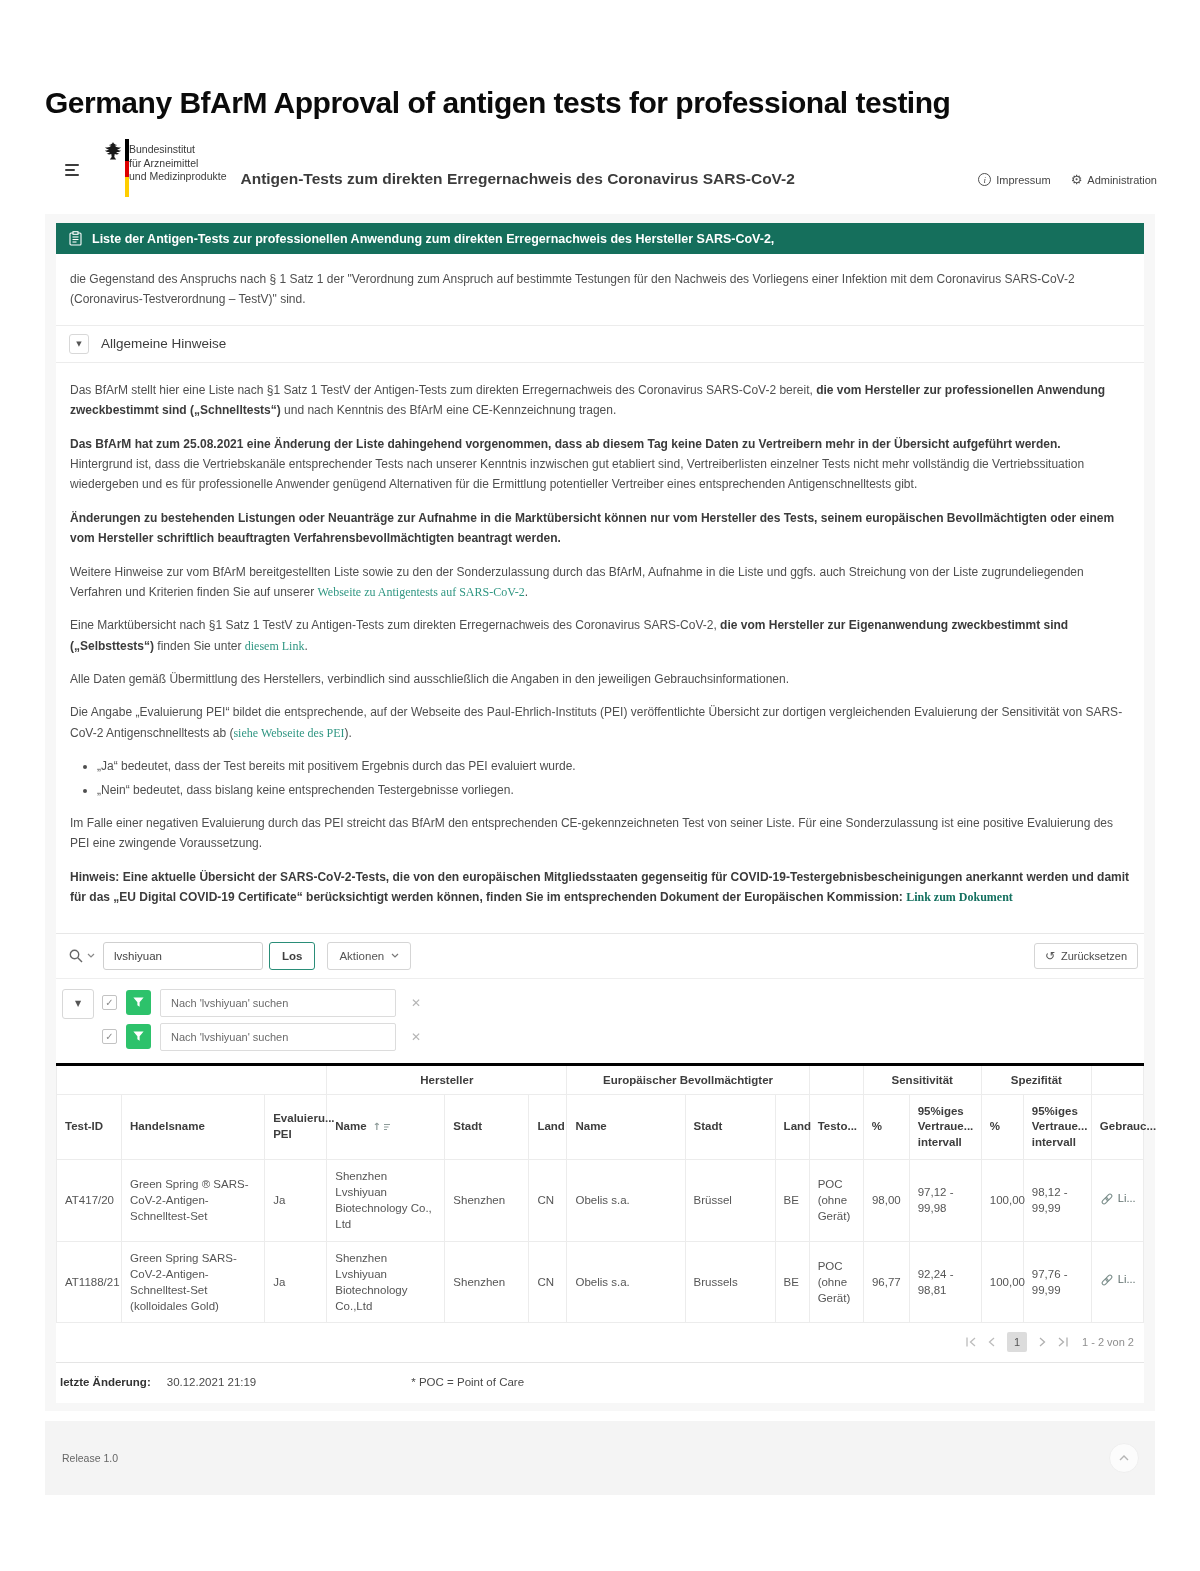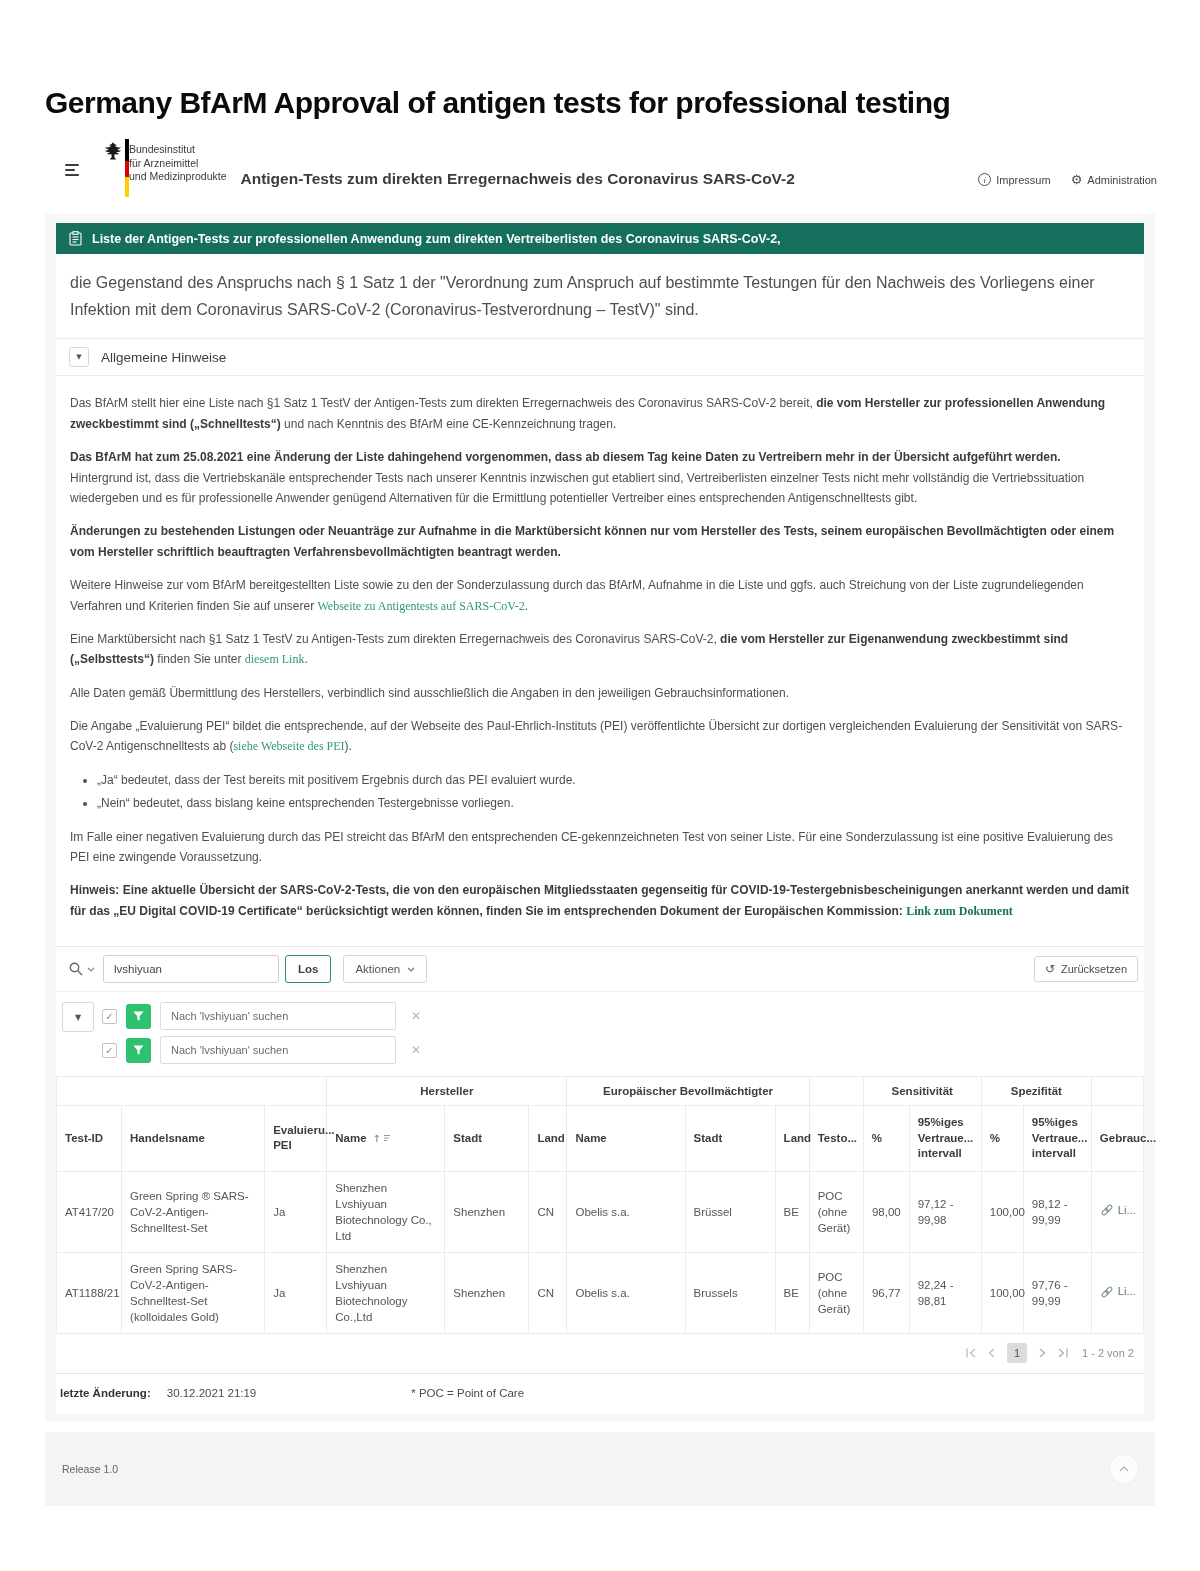--- a/index.html
+++ b/index.html
@@ -21,53 +21,53 @@
   .app-title { margin-left:14px; font-size:15.5px; font-weight:700; color:#3c3c3c; align-self:flex-end; padding-bottom:12px; }
   .header-links { margin-left:auto; display:flex; gap:20px; align-items:center; font-size:11px; color:#454545; align-self:flex-end; padding-bottom:14px; }
   .hlink { display:flex; align-items:center; gap:5px; cursor:pointer; }
   .circle-i { width:13px; height:13px; border:1px solid #4f4f4f; border-radius:50%; font-size:9px; font-style:italic; display:inline-flex; align-items:center; justify-content:center; color:#4f4f4f; font-family:"Liberation Serif",serif; }
   .gear { font-size:13px; color:#4f4f4f; line-height:1; }
 
   
   .card { width:1110px; margin:14px 0 0 45px; background:#f7f7f7; padding:9px 11px 8px 11px; }
   .banner { background:#156f5c; color:#fff; font-size:12.5px; font-weight:700; padding:8px 13px; display:flex; align-items:center; gap:10px; }
   .panel { background:#fff; }
-  .intro { padding:15px 14px; font-size:16px; line-height:1.7; color:#4f4f4f; border-bottom:1px solid #ececec; }
+  .intro { padding:15px 14px; font-size:12px; line-height:1.7; color:#4f4f4f; border-bottom:1px solid #ececec; }
   .section-header { display:flex; align-items:center; gap:12px; padding:8px 13px; border-bottom:1px solid #ececec; background:#fff; }
   .mini-toggle { width:20px; height:20px; border:1px solid #d8d8d8; border-radius:3px; background:#fff; font-size:7px; color:#555; display:inline-flex; align-items:center; justify-content:center; cursor:pointer; }
   .section-title { font-size:13.5px; color:#3d3d3d; }
   .content { padding:4px 14px 12px; font-size:12px; line-height:1.7; color:#4f4f4f; }
   .content p { margin:13px 0; }
   .content .bold { font-weight:700; color:#3b3b3b; }
   .content a.link { color:#2f9682; text-decoration:none; cursor:pointer;font-family:Liberation Serif, serif; }
   .content a.link.bold { color:#14705f; font-weight:700; }
   .content ul { margin:6px 0 10px; padding-left:27px; }
   .content li { margin:3px 0; }
 
   
   .toolbar { display:flex; align-items:center; padding:8px 6px; border-top:1px solid #e7e7e7; background:#fff; }
   .search-icon-btn { border:none; background:transparent; display:flex; align-items:center; gap:3px; padding:4px 6px; cursor:pointer; }
-  .search-input { width:176px; height:28px; border:1px solid #cfcfcf; border-radius:3px; padding:0 10px; font-size:11.5px; color:#444; margin-left:2px; font-family:"Liberation Sans",sans-serif; }
+  .search-input { width:160px; height:28px; border:1px solid #cfcfcf; border-radius:3px; padding:0 10px; font-size:11.5px; color:#444; margin-left:2px; font-family:"Liberation Sans",sans-serif; }
   .go-btn { margin-left:6px; height:28px; padding:0 12px; background:#fff; border:1px solid #2a8d78; border-radius:3px; font-size:11.5px; font-weight:700; color:#3f3f3f; cursor:pointer; }
   .actions-btn { margin-left:12px; height:28px; padding:0 11px; background:#fff; border:1px solid #d5d5d5; border-radius:3px; font-size:11.5px; color:#555; cursor:pointer; display:flex; align-items:center; gap:7px; }
   .reset-btn { margin-left:auto; height:26px; padding:0 10px; background:#fff; border:1px solid #d5d5d5; border-radius:3px; font-size:11px; color:#4a4a4a; cursor:pointer; display:flex; align-items:center; gap:6px; }
   .reset-glyph { font-size:12px; color:#555; line-height:1; }
 
   
   .filters { display:flex; gap:8px; padding:10px 6px 12px; border-top:1px solid #eee; background:#fff; }
   .collapse-btn { width:32px; height:30px; border:1px solid #d8d8d8; border-radius:3px; background:#fff; font-size:8px; color:#555; cursor:pointer; }
   .filter-rows { display:flex; flex-direction:column; gap:6px; }
   .filter-row { display:flex; align-items:center; gap:9px; }
   .checkbox { width:15px; height:15px; border:1px solid #c3c3c3; border-radius:2px; background:#fff; color:#8a8a8a; font-size:10px; display:inline-flex; align-items:center; justify-content:center; cursor:pointer; }
   .funnel-btn { width:25px; height:25px; background:#2dc26b; border:none; border-radius:3px; display:inline-flex; align-items:center; justify-content:center; cursor:pointer; }
   .filter-chip { width:236px; height:28px; border:1px solid #dcdcdc; border-radius:2px; background:#fff; color:#6b6b6b; font-size:11px; display:inline-flex; align-items:center; padding:0 10px; cursor:pointer; }
   .x-icon { color:#b5b5b5; font-size:12px; margin-left:6px; cursor:pointer; }
 
   
-  table.grid { width:100%; border-collapse:collapse; background:#fff; font-size:11.5px; table-layout:fixed; border-top:1px solid #000000; }
+  table.grid { width:100%; border-collapse:collapse; background:#fff; font-size:11.5px; table-layout:fixed; border-top:3px solid #000000; }
   .grid th, .grid td { border:1px solid #ececec; vertical-align:middle; }
   .grid th.gh { padding:8px 6px; font-weight:700; color:#3d3d3d; text-align:center; background:#fff; }
   .grid thead tr.cols th { padding:9px 8px; font-weight:700; color:#3d3d3d; text-align:left; white-space:pre-line; background:#fff; line-height:1.35; cursor:pointer; }
   .grid td { padding:8px 8px; color:#555; line-height:1.4; background:#fff; }
   .grid td.num { text-align:right; }
   .grid td.linkcell { text-align:center; }
   .cell-link { color:#5f6f6d; text-decoration:none; display:inline-flex; align-items:center; gap:4px; cursor:pointer; font-size:11px; }
   .sortwrap { display:inline-flex; align-items:center; gap:3px; margin-left:6px; color:#8aa; }
   .sort-arrow { font-size:10px; color:#8d9b99; }
 
@@ -123,21 +123,21 @@
 
 <div class="card">
   <div class="banner">
     <svg width="13" height="15" viewBox="0 0 13 15" fill="none" stroke="#fff" stroke-width="1.1">
         <rect x="1" y="2" width="11" height="12" rx="1"></rect>
         <rect x="4" y="0.7" width="5" height="2.6" fill="#156f5c"></rect>
         <line x1="3.5" y1="6" x2="9.5" y2="6"></line>
         <line x1="3.5" y1="8.5" x2="9.5" y2="8.5"></line>
         <line x1="3.5" y1="11" x2="7.5" y2="11"></line>
       </svg>
-    <span>Liste der Antigen-Tests zur professionellen Anwendung zum direkten Vertreiberlisten des Coronavirus SARS-CoV-2,</span>
+    <span>Liste der Antigen-Tests zur professionellen Anwendung zum direkten Erregernachweis des Hersteller SARS-CoV-2,</span>
   </div>
 
   <div class="panel">
     <div class="intro">die Gegenstand des Anspruchs nach § 1 Satz 1 der "Verordnung zum Anspruch auf bestimmte Testungen für den Nachweis des Vorliegens einer Infektion mit dem Coronavirus SARS-CoV-2 (Coronavirus-Testverordnung – TestV)" sind.</div>
 
     <div class="section-header">
       <button class="mini-toggle u-icon">▼</button>
       <span class="section-title">Allgemeine Hinweise</span>
     </div>
 

